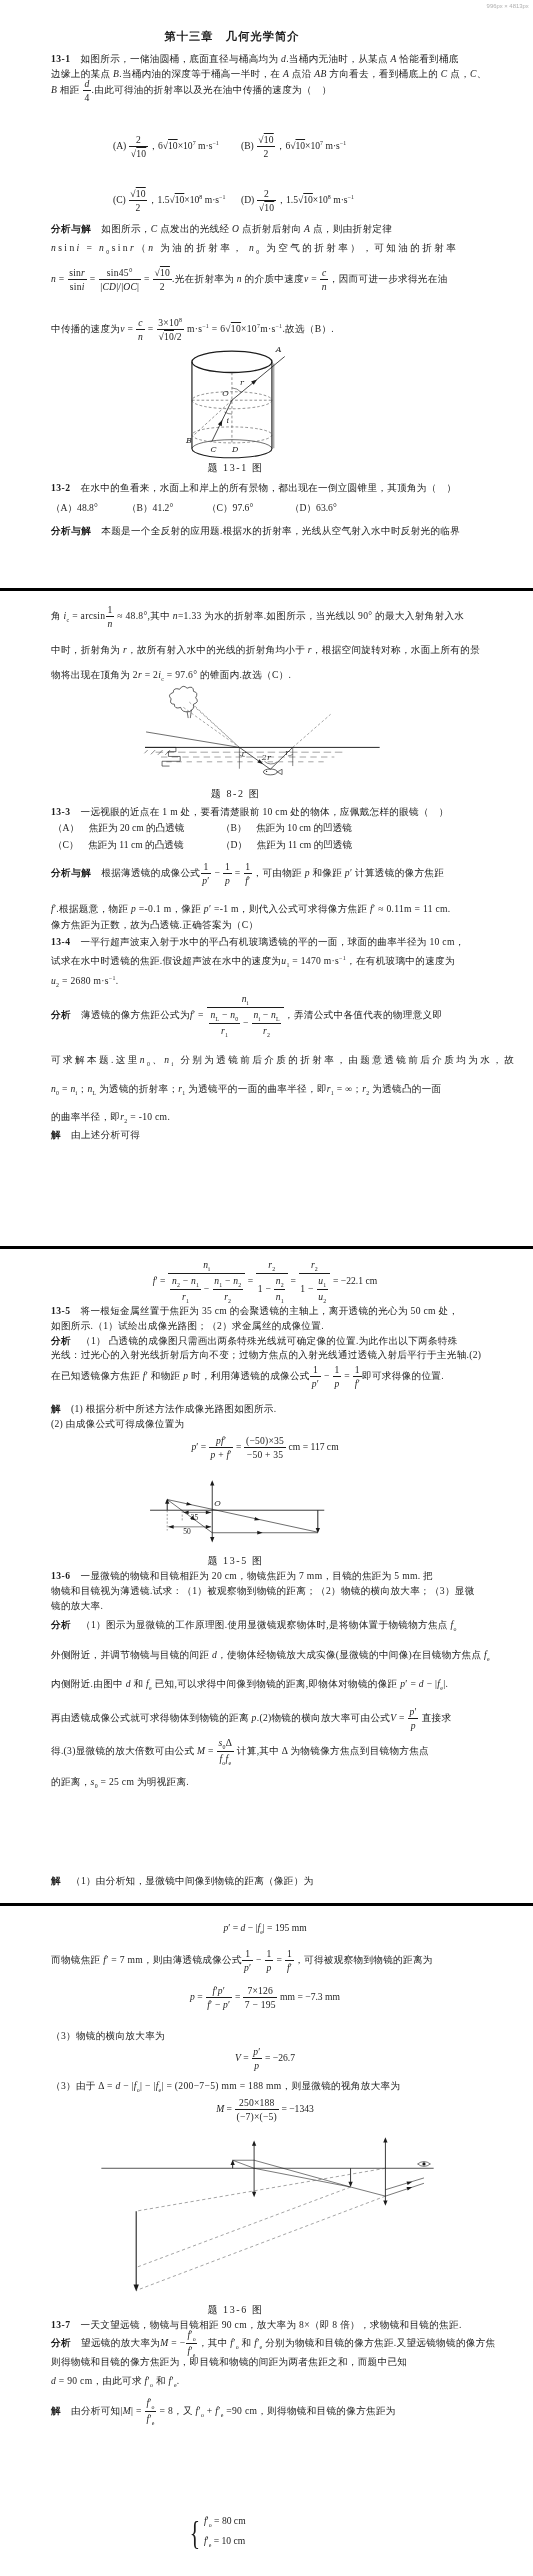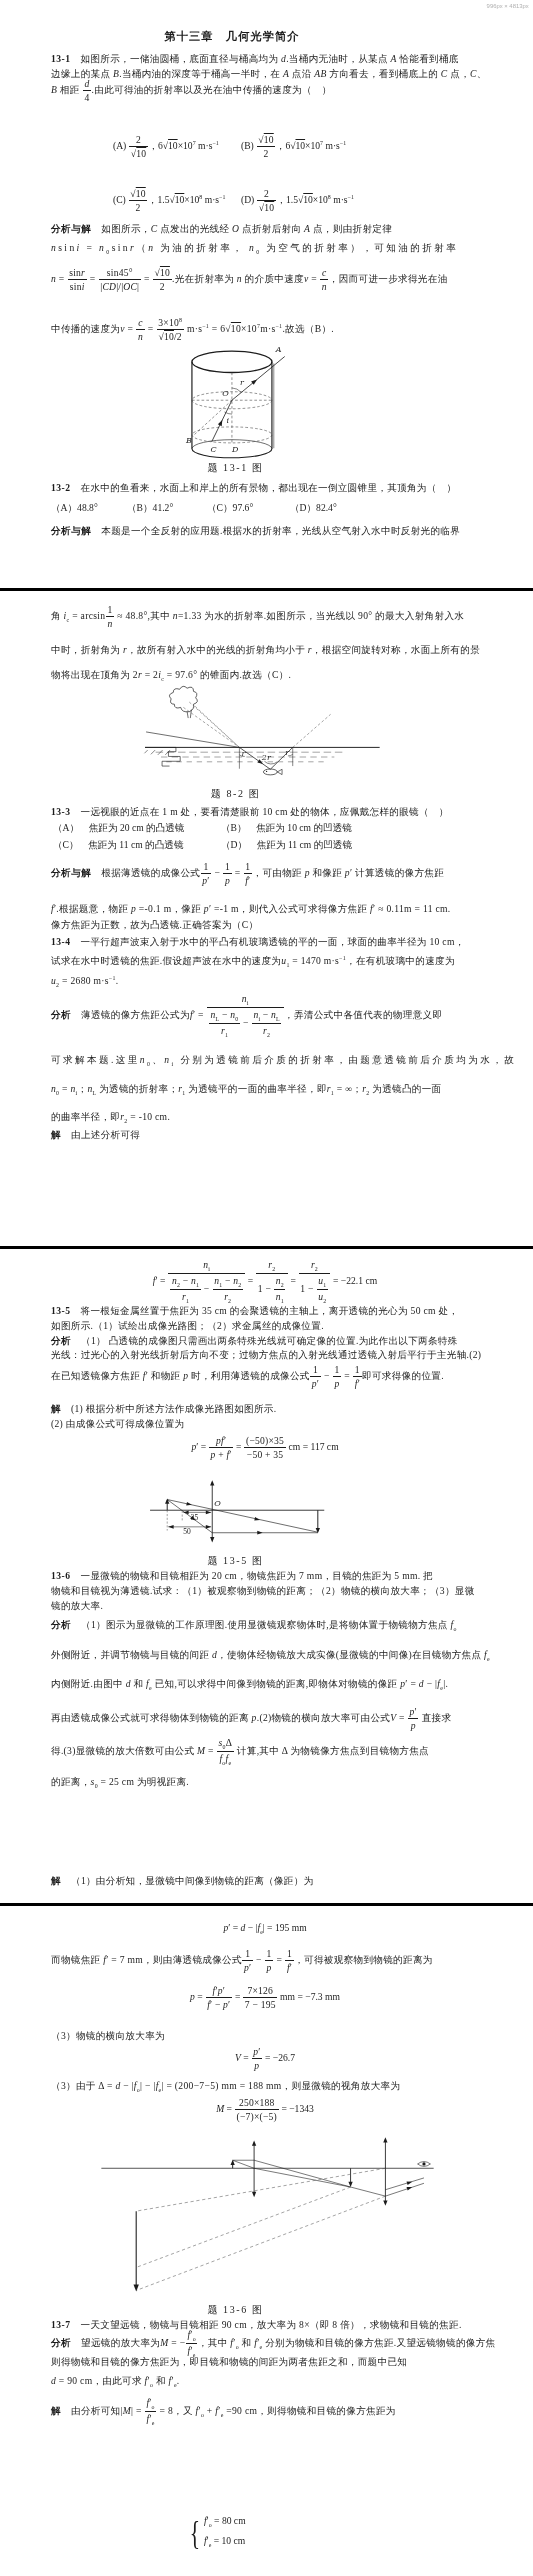--- a/index.html
+++ b/index.html
@@ -73,21 +73,21 @@
   <text class="it" x="88" y="205">D</text>
   <text class="it" x="2" y="188">B</text>
 </svg>
 </div>
 <div class="cap" style="top:461px">题 13-1 图</div>
 
 <div class="ln" style="top:480px"><b>13-2</b>　在水中的鱼看来，水面上和岸上的所有景物，都出现在一倒立圆锥里，其顶角为（　）</div>
 <div class="opt" style="top:500px;left:51px">（A）48.8°</div>
 <div class="opt" style="top:500px;left:127px">（B）41.2°</div>
 <div class="opt" style="top:500px;left:207px">（C）97.6°</div>
-<div class="opt" style="top:500px;left:290px">（D）82.4°</div>
+<div class="opt" style="top:500px;left:290px">（D）63.6°</div>
 <div class="ln" style="top:523px"><b>分析与解</b>　本题是一个全反射的应用题.根据水的折射率，光线从空气射入水中时反射光的临界</div>
 
 <div class="pb" style="top:588px"></div>
 
 <div class="ln" style="top:604px">角 <i>i</i><sub>c</sub> = arcsin<span class="f"><span class="n">1</span><span class="d"><i>n</i></span></span> ≈ 48.8°,其中 <i>n</i>=1.33 为水的折射率.如图所示，当光线以 90° 的最大入射角射入水</div>
 <div class="ln" style="top:642px">中时，折射角为 <i>r</i>，故所有射入水中的光线的折射角均小于 <i>r</i>，根据空间旋转对称，水面上所有的景</div>
 <div class="ln" style="top:667px">物将出现在顶角为 2<i>r</i> = 2<i>i</i><sub>c</sub> = 97.6° 的锥面内.故选（C）.</div>
 
 <div class="fig" style="left:142px;top:685px">
 <svg width="246" height="104" viewBox="0 0 460 195" fill="none">

